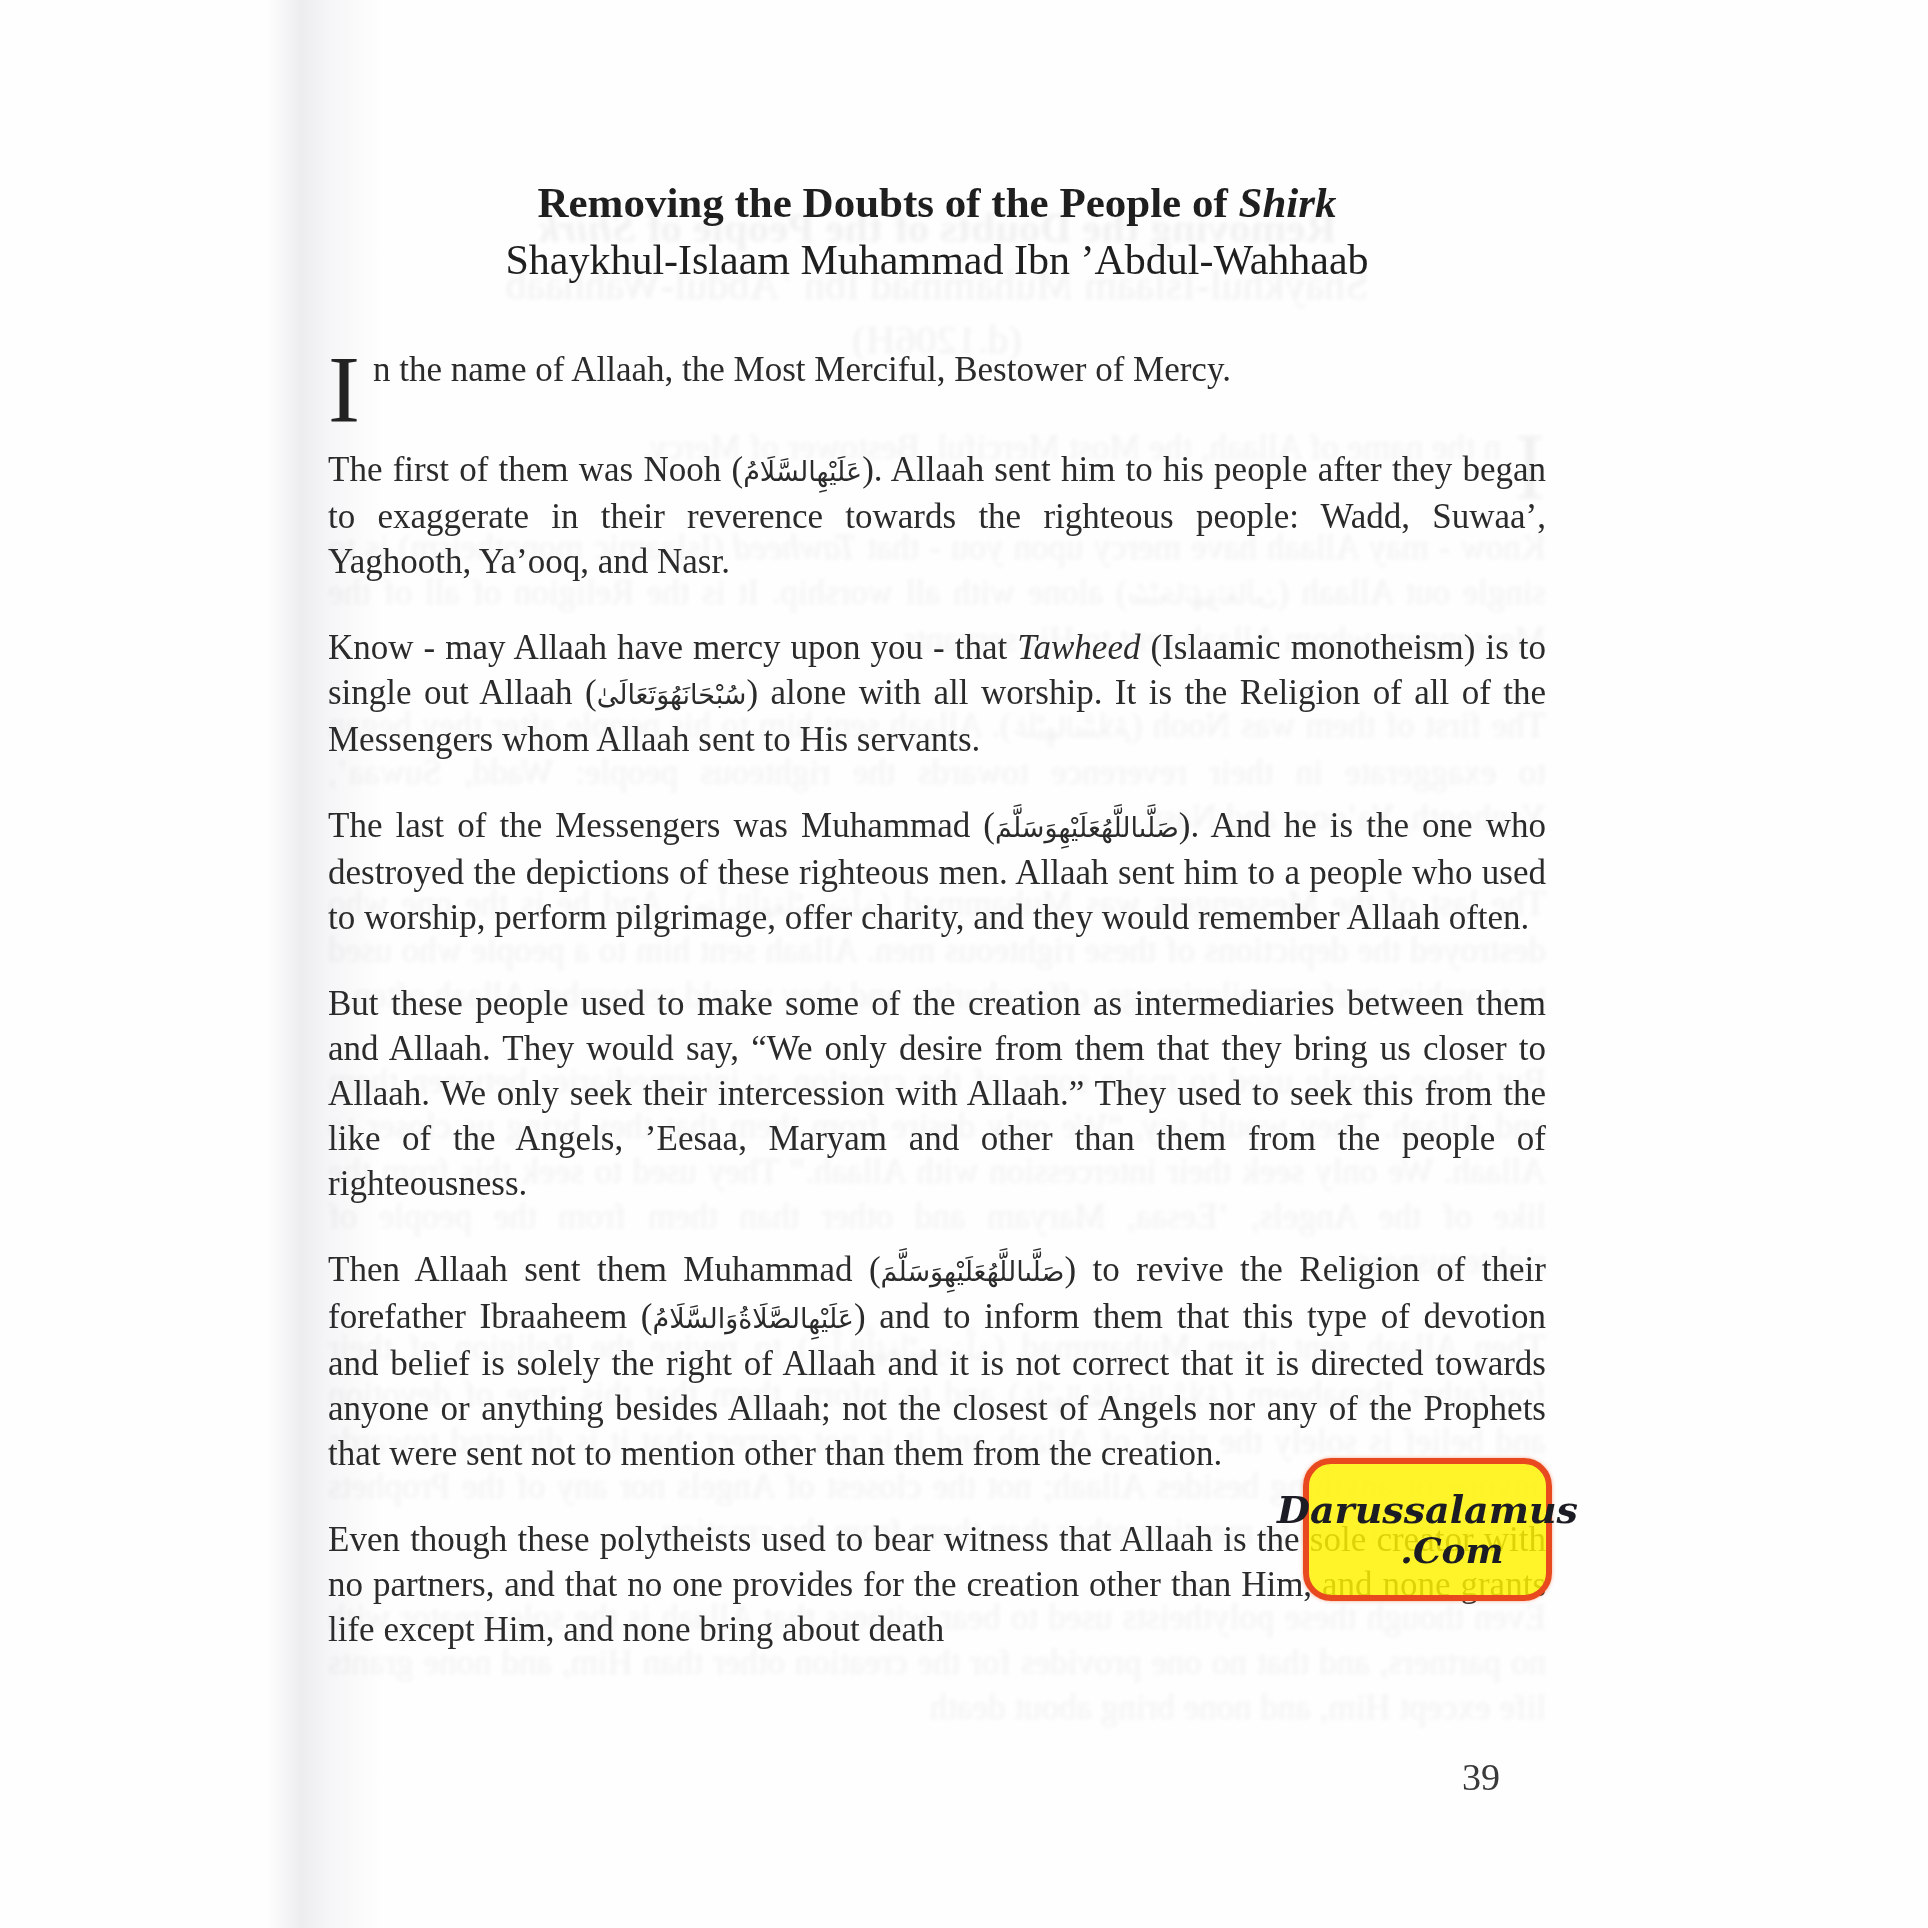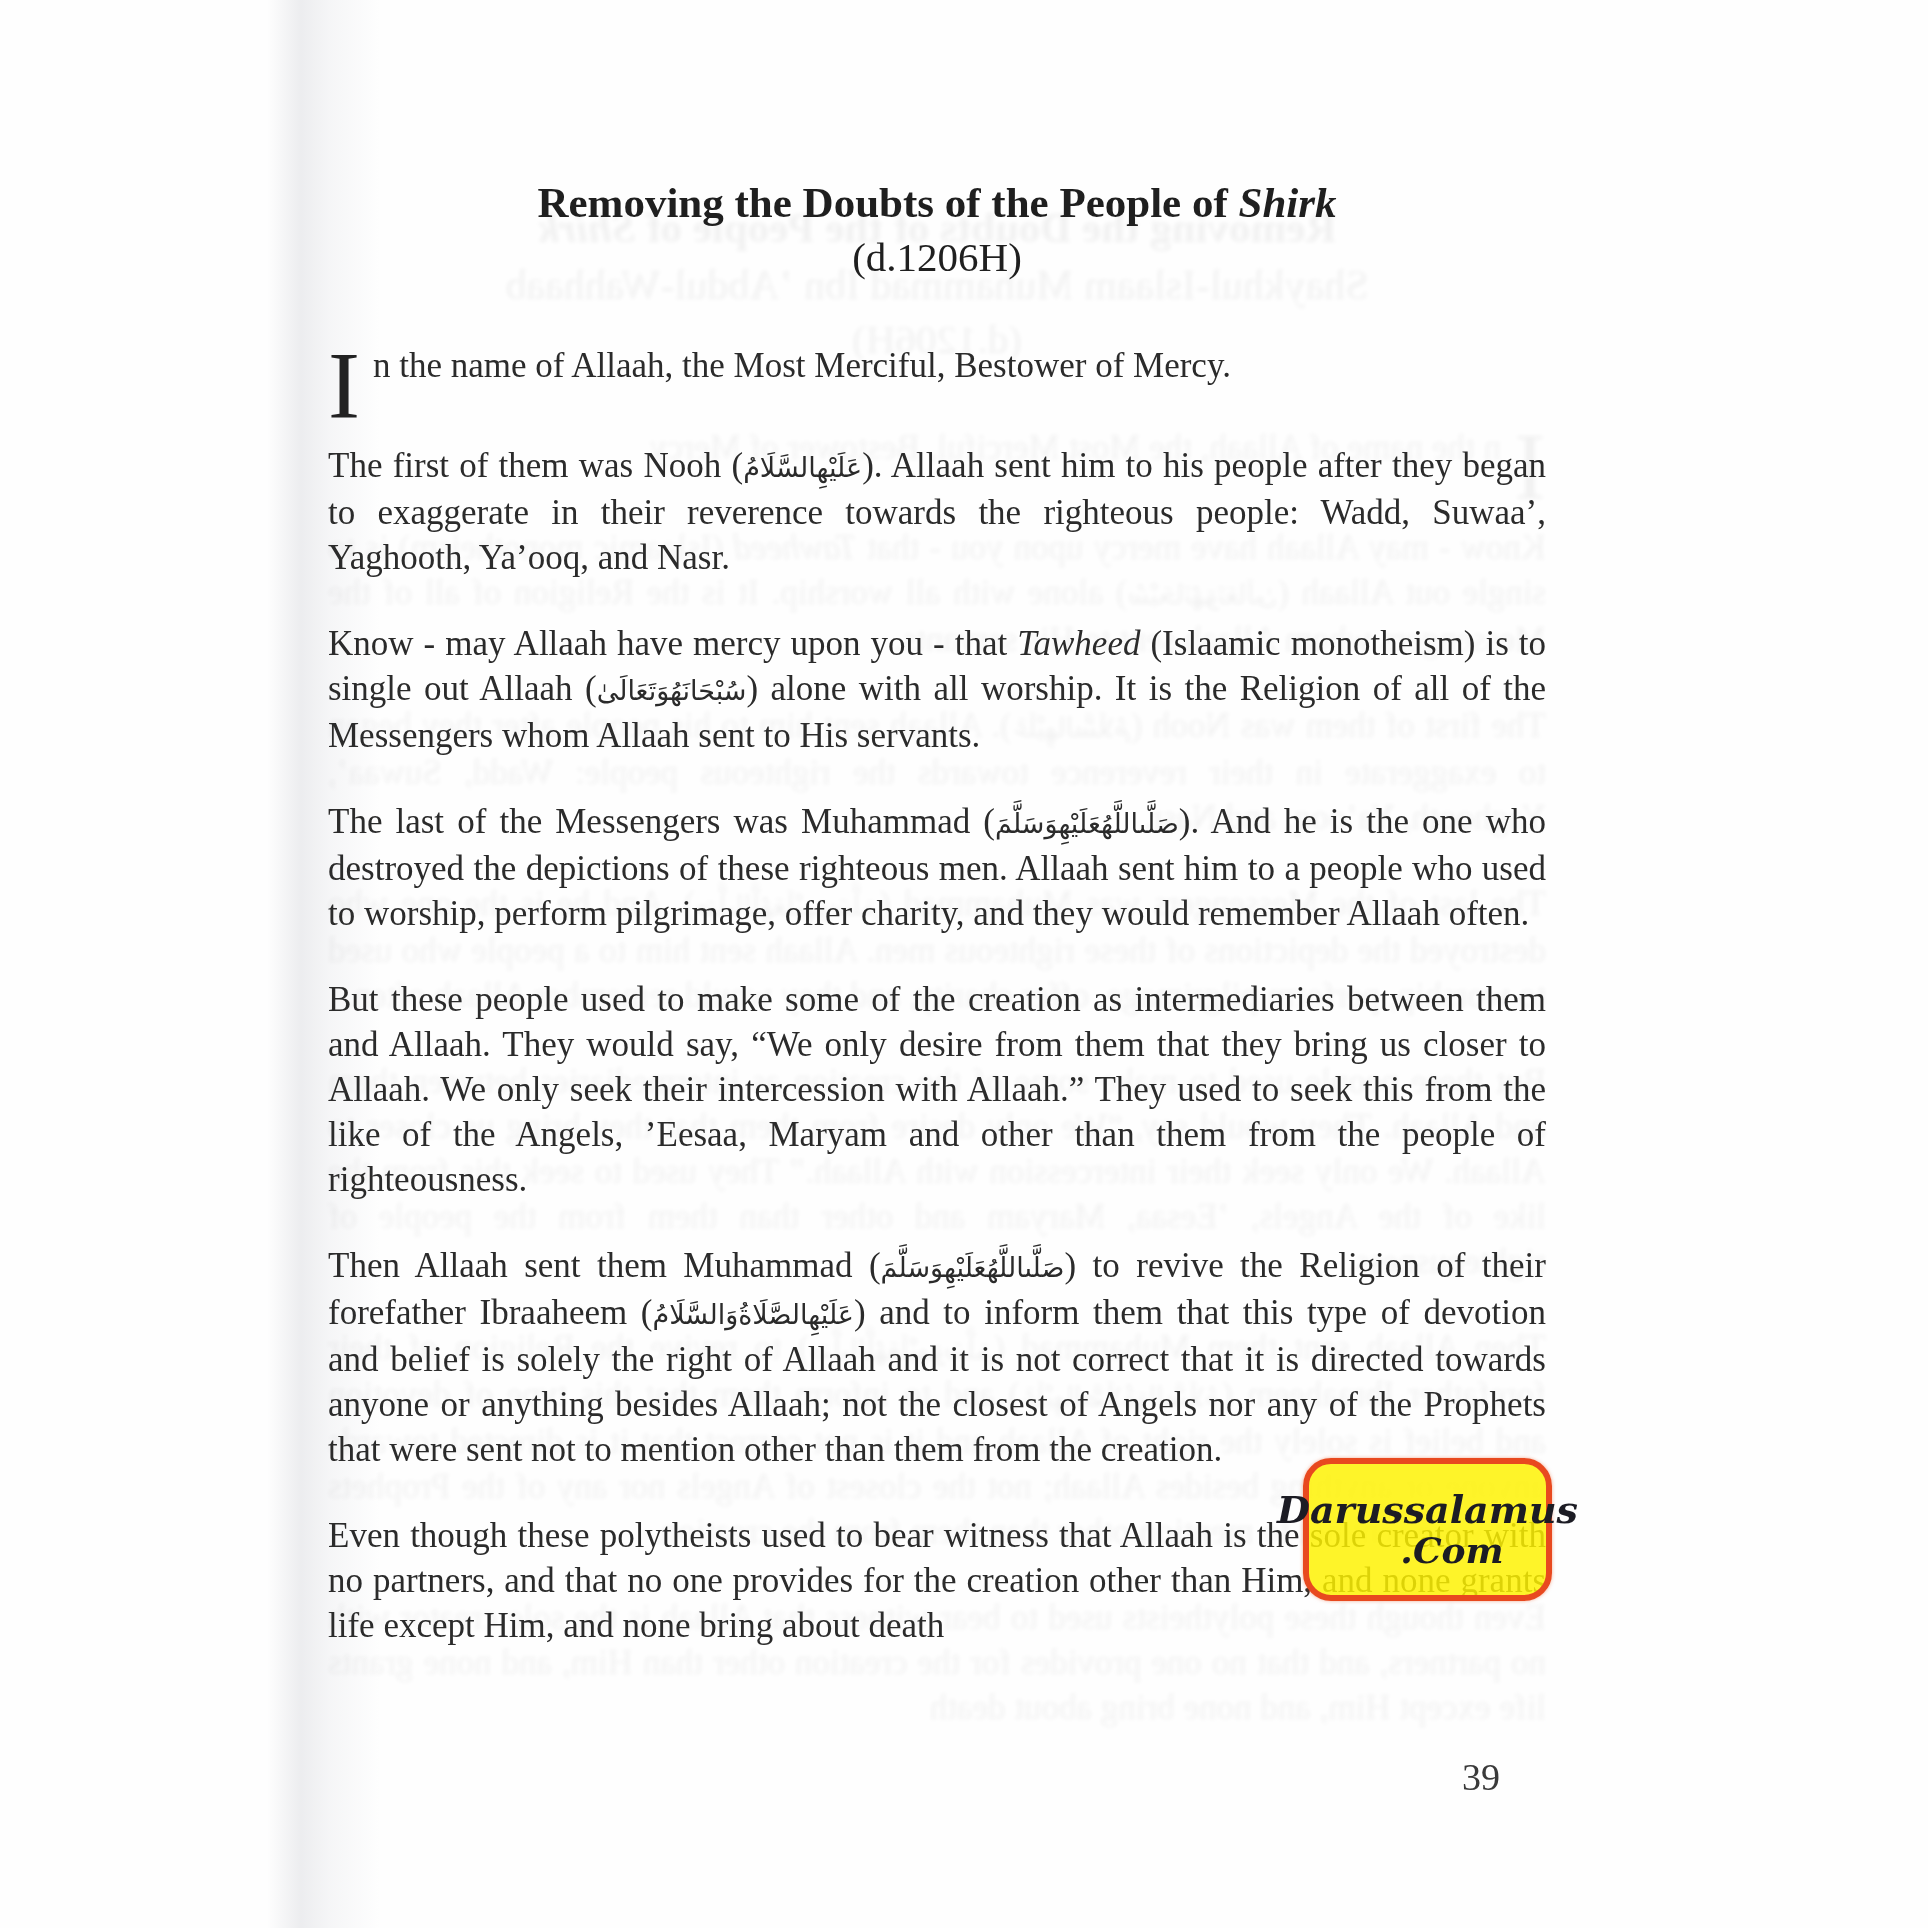--- a/index.html
+++ b/index.html
@@ -152,21 +152,21 @@
       <p class="para"><span class="tx">The first of them was Nooh (</span><span class="ar">عَلَيْهِالسَّلَامُ</span><span class="tx">). Allaah sent him to his people after they began to exaggerate in their reverence towards the righteous people: Wadd, Suwaa’, Yaghooth, Ya’ooq, and Nasr.</span></p>
       <p class="para"><span class="tx">The last of the Messengers was Muhammad (</span><span class="ar">صَلَّىاللَّهُعَلَيْهِوَسَلَّمَ</span><span class="tx">).  And he is the one who destroyed the depictions of these righteous men. Allaah sent him to a people who used to worship, perform pilgrimage, offer charity, and they would remember Allaah often.</span></p>
       <p class="para"><span class="tx">But these people used to make some of the creation as intermediaries between them and Allaah. They would say, “We only desire from them that they bring us closer to Allaah. We only seek their intercession with Allaah.” They used to seek this from the like of the Angels, ’Eesaa, Maryam and other than them from the people of righteousness.</span></p>
       <p class="para"><span class="tx">Then Allaah sent them Muhammad (</span><span class="ar">صَلَّىاللَّهُعَلَيْهِوَسَلَّمَ</span><span class="tx">) to revive the Religion of their forefather Ibraaheem (</span><span class="ar">عَلَيْهِالصَّلَاةُوَالسَّلَامُ</span><span class="tx">) and to inform them that this type of devotion and belief is solely the right of Allaah and it is not correct that it is directed towards anyone or anything besides Allaah; not the closest of Angels nor any of the Prophets that were sent not to mention other than them from the creation.</span></p>
       <p class="para"><span class="tx">Even though these polytheists used to bear witness that Allaah is the sole creator with no partners, and that no one provides for the creation other than Him, and none grants life except Him, and none bring about death</span></p>
     </div>
 
   </div>
     <div class="content">
     <h1><span>Removing the Doubts of the People of </span><span class="title-emph">Shirk</span></h1>
-    <h3>(d.1206H)</h3>
+    <h2>Shaykhul-Islaam Muhammad Ibn ’Abdul-Wahhaab</h2>
 
     <div class="body-text">
       <p class="para first"><span class="dropcap">I</span><span class="tx">n the name of Allaah, the Most Merciful, Bestower of Mercy.</span></p>
       <p class="para"><span class="tx">The first of them was Nooh (</span><span class="ar">عَلَيْهِالسَّلَامُ</span><span class="tx">). Allaah sent him to his people after they began to exaggerate in their reverence towards the righteous people: Wadd, Suwaa’, Yaghooth, Ya’ooq, and Nasr.</span></p>
       <p class="para"><span class="tx">Know - may Allaah have mercy upon you - that </span><span class="it">Tawheed</span><span class="tx"> (Islaamic monotheism) is to single out Allaah (</span><span class="ar">سُبْحَانَهُوَتَعَالَىٰ</span><span class="tx">) alone with all worship. It is the Religion of all of the Messengers whom Allaah sent to His servants.</span></p>
       <p class="para"><span class="tx">The last of the Messengers was Muhammad (</span><span class="ar">صَلَّىاللَّهُعَلَيْهِوَسَلَّمَ</span><span class="tx">).  And he is the one who destroyed the depictions of these righteous men. Allaah sent him to a people who used to worship, perform pilgrimage, offer charity, and they would remember Allaah often.</span></p>
       <p class="para"><span class="tx">But these people used to make some of the creation as intermediaries between them and Allaah. They would say, “We only desire from them that they bring us closer to Allaah. We only seek their intercession with Allaah.” They used to seek this from the like of the Angels, ’Eesaa, Maryam and other than them from the people of righteousness.</span></p>
       <p class="para"><span class="tx">Then Allaah sent them Muhammad (</span><span class="ar">صَلَّىاللَّهُعَلَيْهِوَسَلَّمَ</span><span class="tx">) to revive the Religion of their forefather Ibraaheem (</span><span class="ar">عَلَيْهِالصَّلَاةُوَالسَّلَامُ</span><span class="tx">) and to inform them that this type of devotion and belief is solely the right of Allaah and it is not correct that it is directed towards anyone or anything besides Allaah; not the closest of Angels nor any of the Prophets that were sent not to mention other than them from the creation.</span></p>
       <p class="para"><span class="tx">Even though these polytheists used to bear witness that Allaah is the sole creator with no partners, and that no one provides for the creation other than Him, and none grants life except Him, and none bring about death</span></p>
     </div>

